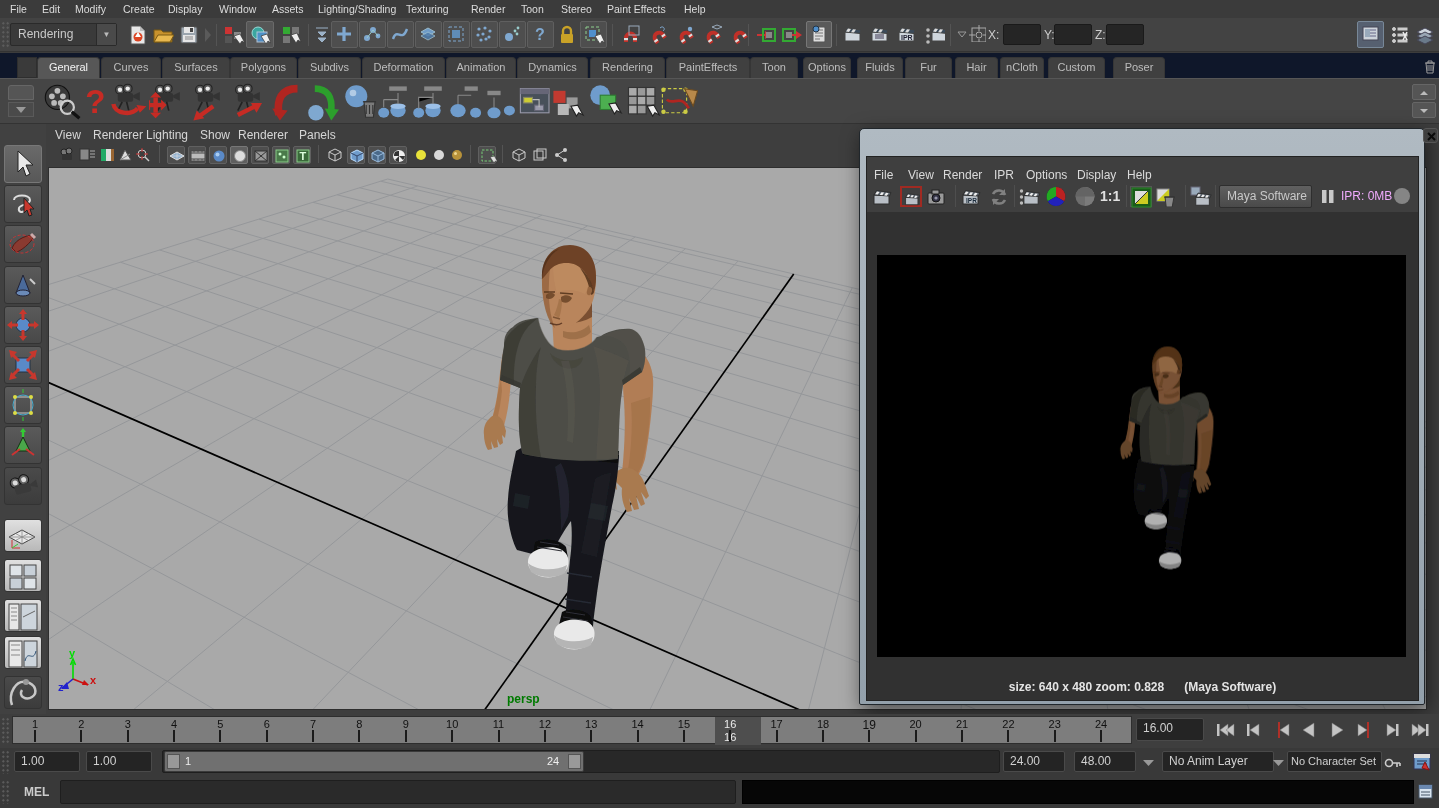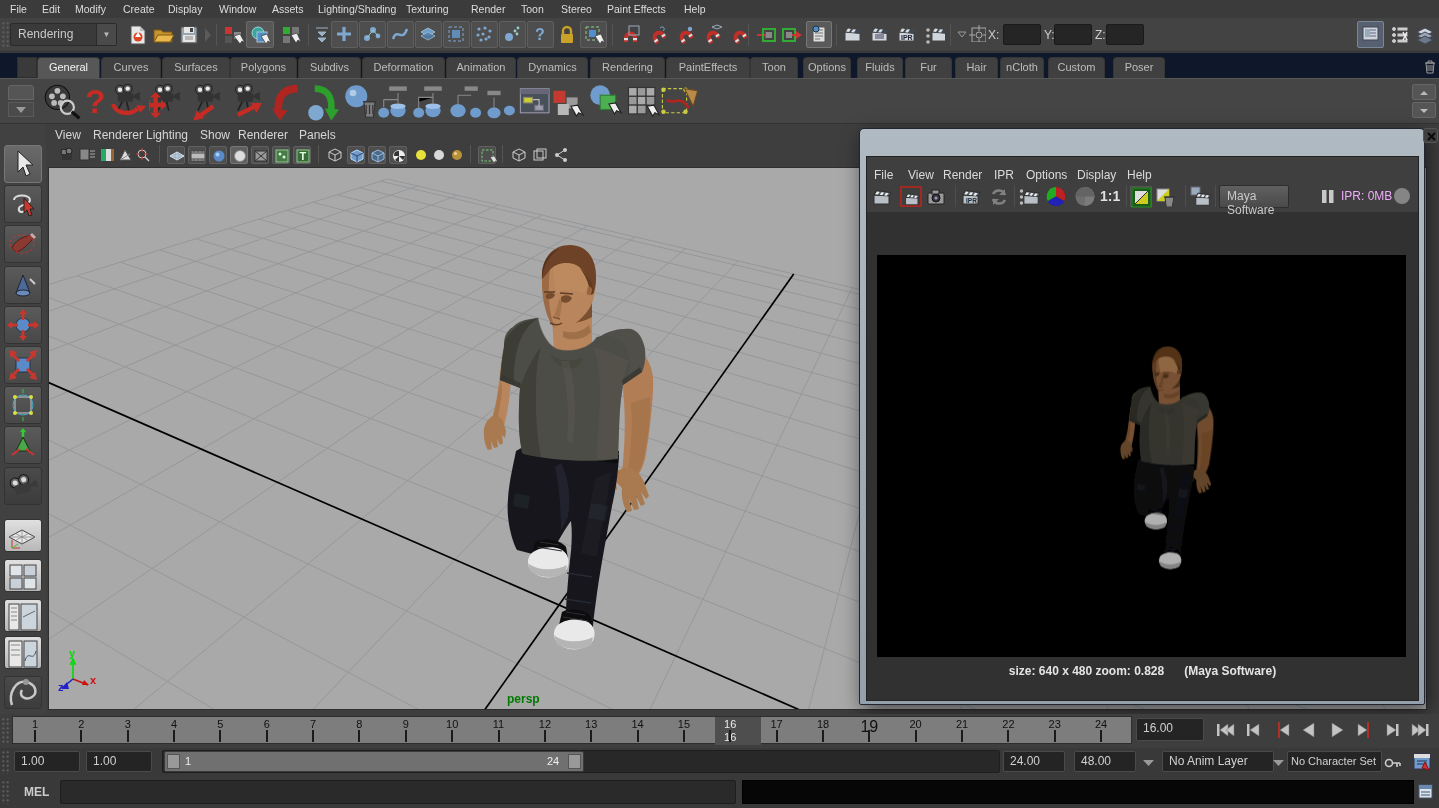--- a/index.html
+++ b/index.html
@@ -49,21 +49,21 @@
   background:radial-gradient(ellipse 420px 80px at 170px 16px, #d9dce0 0%, #aeb4bb 55%, #878e97 100%);
   border-radius:4px 4px 0 0; border-bottom:1px solid #6a737c; }
 .wbtn { top:0px; height:17px; background:linear-gradient(#c8cdd2 0%,#9aa1a8 45%,#787f88 52%,#939aa2 100%);
   border:1px solid #454c55; border-top:none; border-radius:0 0 4px 4px; box-shadow:inset 0 0 0 1px rgba(255,255,255,0.55); }
 .wbtn.close { background:linear-gradient(#efc0a0 0%,#d86a3c 45%,#b13a14 52%,#cc6a42 100%); }
 #rvbody { position:absolute; left:6px; top:27px; width:553px; height:545px; background:#313131; border:1px solid #222; }
 #rvmenu { left:0; top:11px; width:100%; height:18px; color:#dadada; font-size:12px; }
 #rvmenu span{ position:absolute; }
 #rvtools { left:0; top:28px; width:100%; height:24px; }
 #rvimg { left:10px; top:98px; width:529px; height:402px; background:#000; }
-.rvstat { width:100%; text-align:center; color:#e4e4e4; font-size:12px; font-weight:bold; }
+.rvstat { width:100%; text-align:center; color:#e4e4e4; font-size:12px; font-weight:bold;margin-top:16px; }
 
 #timeline { left:0; top:714px; width:1439px; height:34px; background:#3e3e3e; }
 #ruler { position:absolute; left:12px; top:2px; width:1120px; height:28px; background:#7d7d7d; border:1px solid #2e2e2e;}
 #rangerow { left:0; top:748px; width:1439px; height:28px; background:#393939; }
 .field { position:absolute; background:#242424; border:1px solid #4a4a4a; border-radius:2px;
   color:#d0d0d0; font-size:12px; padding:2px 6px; }
 #melrow { left:0; top:776px; width:1439px; height:32px; background:#393939;font-weight:bold; }
 </style></head>
 <body>
 <div id="root">
@@ -1038,21 +1038,21 @@
             <svg class="abs" style="left:0px;top:0px;" width="22" height="21" viewBox="0 0 22 21">
               <rect x="1" y="1" width="9" height="8" fill="#9ab" stroke="#667"></rect>
               <g transform="translate(4,3) scale(0.9)">
                 <rect x="2" y="9" width="15" height="9" fill="#b9bfc6" stroke="#2e2e2e"></rect>
                 <path d="M2 9 l2.5-4.5 14.5 2 -1.5 3.5z" fill="#555d66" stroke="#2e2e2e"></path>
                 <path d="M5 5.6 l2.6 .4 -1.8 2.6 -2.6-.4z M9.5 6.2 l2.6 .4 -1.8 2.6 -2.6-.4z M14 6.8 l2.6 .4 -1.8 2.6 -2.6-.4z" fill="#eee"></path>
               </g>
             </svg>
           </div>
           <div class="abs sep2" style="left:348px"></div>
-          <div class="abs" style="left:352px;top:0px;width:70px;height:23px;background:linear-gradient(#606060,#4a4a4a);border:1px solid #2e2e2e;border-radius:2px;">
+          <div class="abs" style="left:352px;top:0px;width:93px;height:23px;background:linear-gradient(#606060,#4a4a4a);border:1px solid #2e2e2e;border-radius:2px;">
             <span style="position:absolute;left:7px;top:3px;font-size:12px;color:#c9c9c9;">Maya Software</span>
           </div>
           <svg class="abs" style="left:453px;top:4px;" width="16" height="15" viewBox="0 0 16 15">
             <rect x="2" y="1" width="4.5" height="13" fill="#c8c8c8"></rect>
             <rect x="9" y="1" width="4.5" height="13" fill="#c8c8c8"></rect>
           </svg>
           <span class="abs" style="left:474px;top:4px;color:#f0abfc;font-size:12px;white-space:nowrap;">IPR: 0MB</span>
           <div class="abs" style="left:527px;top:3px;width:16px;height:16px;border-radius:50%;background:#858585;"></div>
         </div>
         <div class="abs" id="rvimg"><svg width="529" height="402" viewBox="0 0 529 402">
@@ -1147,21 +1147,21 @@
         <div class="abs" style="left:577.2px;top:13px;width:2px;height:12px;background:#1b1b1b;"></div>
         <div class="abs" style="left:609.6px;top:1px;width:30px;text-align:center;font-size:11px;color:#111;">14</div>
         <div class="abs" style="left:623.6px;top:13px;width:2px;height:12px;background:#1b1b1b;"></div>
         <div class="abs" style="left:655.9px;top:1px;width:30px;text-align:center;font-size:11px;color:#111;">15</div>
         <div class="abs" style="left:669.9px;top:13px;width:2px;height:12px;background:#1b1b1b;"></div>
         <div class="abs" style="left:716.2px;top:13px;width:2px;height:12px;background:#1b1b1b;"></div>
         <div class="abs" style="left:748.6px;top:1px;width:30px;text-align:center;font-size:11px;color:#111;">17</div>
         <div class="abs" style="left:762.6px;top:13px;width:2px;height:12px;background:#1b1b1b;"></div>
         <div class="abs" style="left:795.0px;top:1px;width:30px;text-align:center;font-size:11px;color:#111;">18</div>
         <div class="abs" style="left:809.0px;top:13px;width:2px;height:12px;background:#1b1b1b;"></div>
-        <div class="abs" style="left:841.3px;top:1px;width:30px;text-align:center;font-size:16px;color:#111;">19</div>
+        <div class="abs" style="left:841.3px;top:1px;width:30px;text-align:center;font-size:12px;color:#111;">19</div>
         <div class="abs" style="left:855.3px;top:13px;width:2px;height:12px;background:#1b1b1b;"></div>
         <div class="abs" style="left:887.6px;top:1px;width:30px;text-align:center;font-size:11px;color:#111;">20</div>
         <div class="abs" style="left:901.6px;top:13px;width:2px;height:12px;background:#1b1b1b;"></div>
         <div class="abs" style="left:934.0px;top:1px;width:30px;text-align:center;font-size:11px;color:#111;">21</div>
         <div class="abs" style="left:948.0px;top:13px;width:2px;height:12px;background:#1b1b1b;"></div>
         <div class="abs" style="left:980.4px;top:1px;width:30px;text-align:center;font-size:11px;color:#111;">22</div>
         <div class="abs" style="left:994.4px;top:13px;width:2px;height:12px;background:#1b1b1b;"></div>
         <div class="abs" style="left:1026.7px;top:1px;width:30px;text-align:center;font-size:11px;color:#111;">23</div>
         <div class="abs" style="left:1040.7px;top:13px;width:2px;height:12px;background:#1b1b1b;"></div>
         <div class="abs" style="left:1073.0px;top:1px;width:30px;text-align:center;font-size:11px;color:#111;">24</div>

